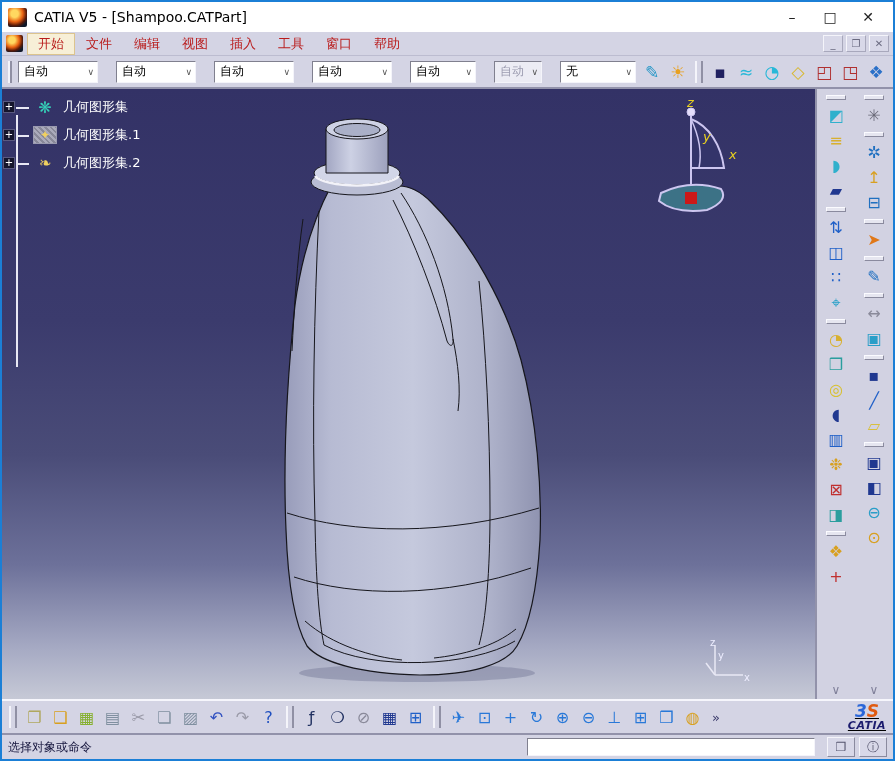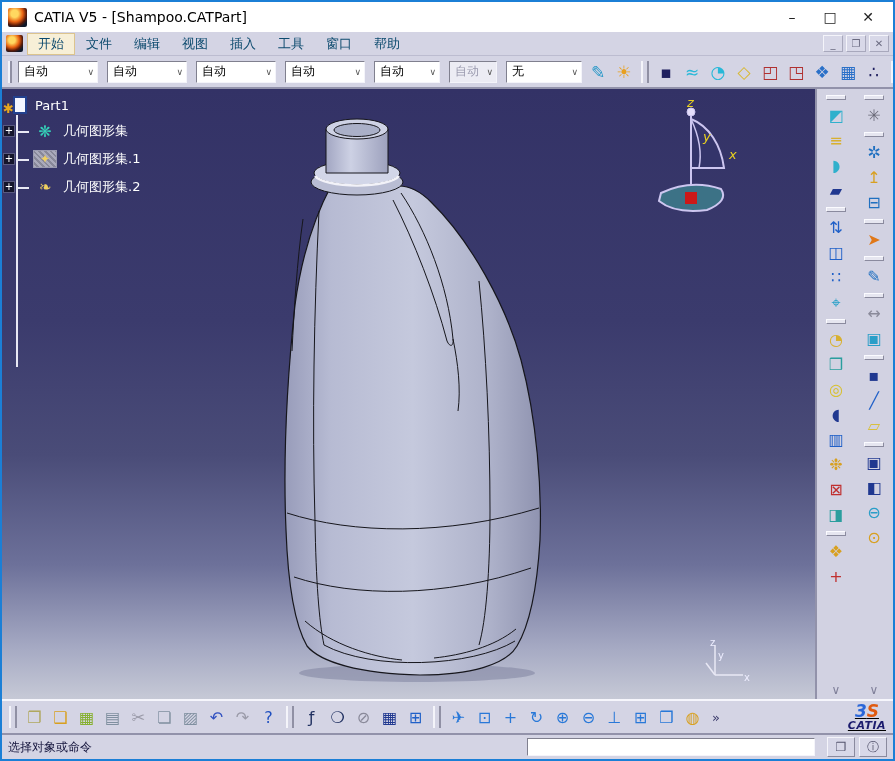--- a/index.html
+++ b/index.html
@@ -14,21 +14,21 @@
             background:radial-gradient(circle at 35% 30%,#ffd860 0 20%,#e86010 45%,#5a1a08 65%,#101828 80%);}
   .title-text{font-size:14px;color:#000;}
   .win-controls{margin-left:auto;display:flex;}
   .win-btn{width:38px;height:24px;display:flex;align-items:center;justify-content:center;
            font-size:14px;color:#222;cursor:default;}
   
   .menubar{height:24px;display:flex;align-items:center;padding-left:2px;background:#d4d4e4;
            border-bottom:1px solid #bcbcd0;flex:0 0 auto;}
   .menu-appicon{width:17px;height:17px;margin:0 4px 0 2px;border-radius:2px;
             background:radial-gradient(circle at 35% 30%,#ffd860 0 20%,#e86010 45%,#5a1a08 65%,#101828 80%);}
-  .menu-item{padding:2px 11px;font-size:13px;color:#0c4a6e;}
+  .menu-item{padding:2px 11px;font-size:13px;color:#b91c1c;}
   .menu-item.active{background:#f7efd7;border:1px solid #dcc48e;padding:1px 10px;}
   .mdi-controls{margin-left:auto;display:flex;gap:3px;padding-right:4px;}
   .mdi-btn{width:20px;height:17px;border:1px solid #a8a8bc;border-top-color:#f4f4fa;border-left-color:#f4f4fa;
            background:#d8d8e8;color:#6a6a80;font-size:10px;display:flex;align-items:center;justify-content:center;}
   
   .filterbar{height:33px;display:flex;align-items:center;gap:3px;padding:0 3px;flex:0 0 auto;
              border-bottom:2px solid #9292aa;background:#d4d4e4;}
   .grip-v{width:5px;height:22px;border-left:2px solid #f4f4fa;border-right:2px solid #9090a4;margin:0 3px;}
   .combo{height:22px;background:#fff;border:1px solid #80808f;border-right-color:#f4f4fa;border-bottom-color:#f4f4fa;
          display:flex;align-items:center;justify-content:space-between;padding:0 3px 0 5px;font-size:12px;color:#000;}
@@ -136,21 +136,21 @@
           <span>❐</span>
         </div>
         <div class="mdi-btn">
           <span>✕</span>
         </div>
       </div>
   </div>
 
   <div class="filterbar">
     <div class="grip-v"></div>
-    <div style="display:flex;gap:9px">
+    <div style="display:flex;gap:18px">
 
     <div class="combo" style="width: 80px;">
         <span>自动</span>
         <span class="combo-chev">∨</span>
       </div>
         <div class="combo" style="width: 80px;">
         <span>自动</span>
         <span class="combo-chev">∨</span>
       </div>
         <div class="combo" style="width: 80px;">
@@ -256,24 +256,20 @@
           <path d="M322,556 C370,582 470,578 513,552"></path>
           <path d="M399,104 C424,141 446,196 451,250"></path>
           <path d="M391,111 C412,152 433,206 445,252 C448,259 452,257 451,250"></path>
           <path d="M451,250 C456,274 459,300 456,322"></path>
           <path d="M301,130 C295,172 292,222 290,262"></path>
         </g>
       </svg>
 
       <div class="tree">
         <div class="tree-trunk"></div>
-        <div class="part-root">
-          <div class="part-icon"></div>
-          <span>Part1</span>
-        </div>
         <div>
 
 
 
 
             <div class="tree-row child icon-body exp">
               <span class="expander">+</span>
               <span class="titem-icon">
                 <span>❋</span>
               </span>

